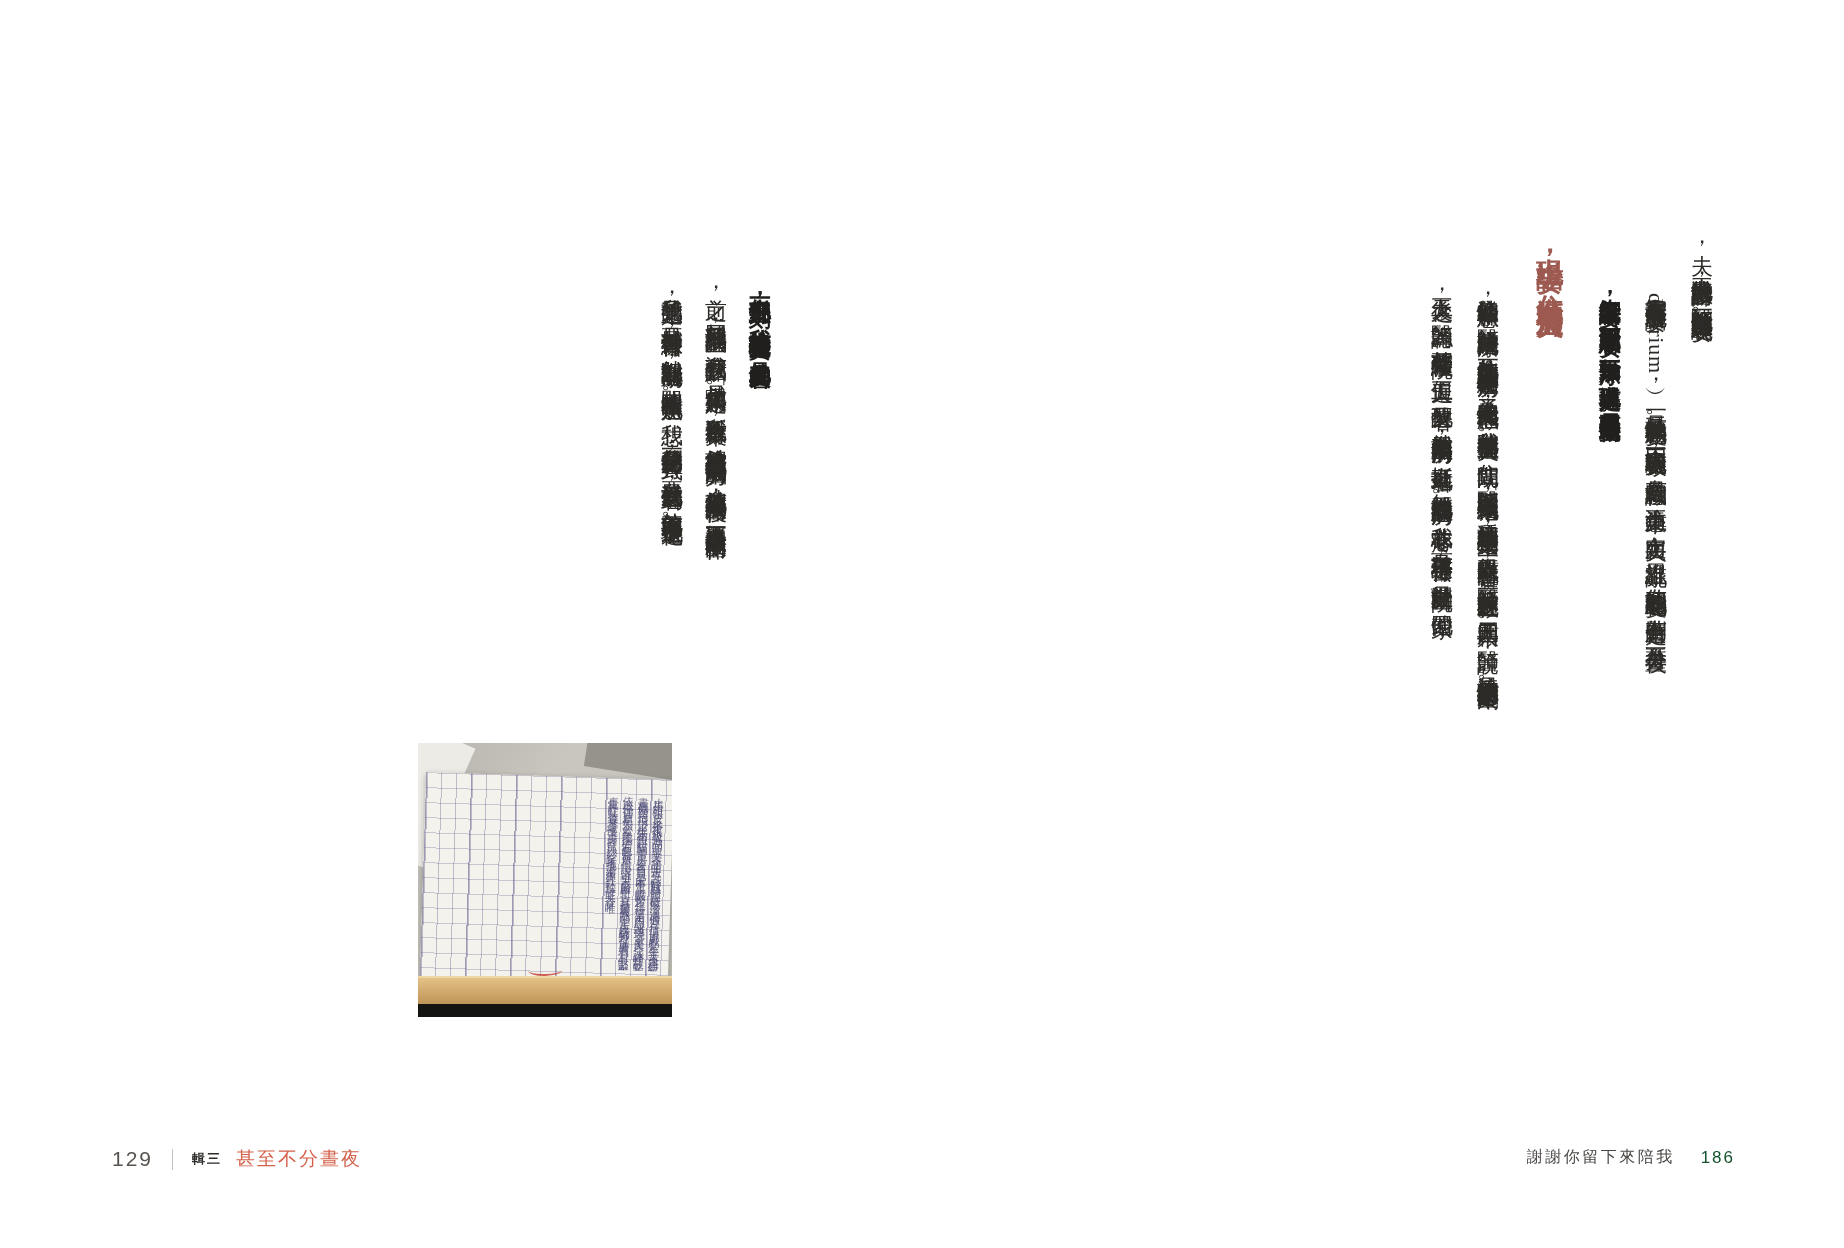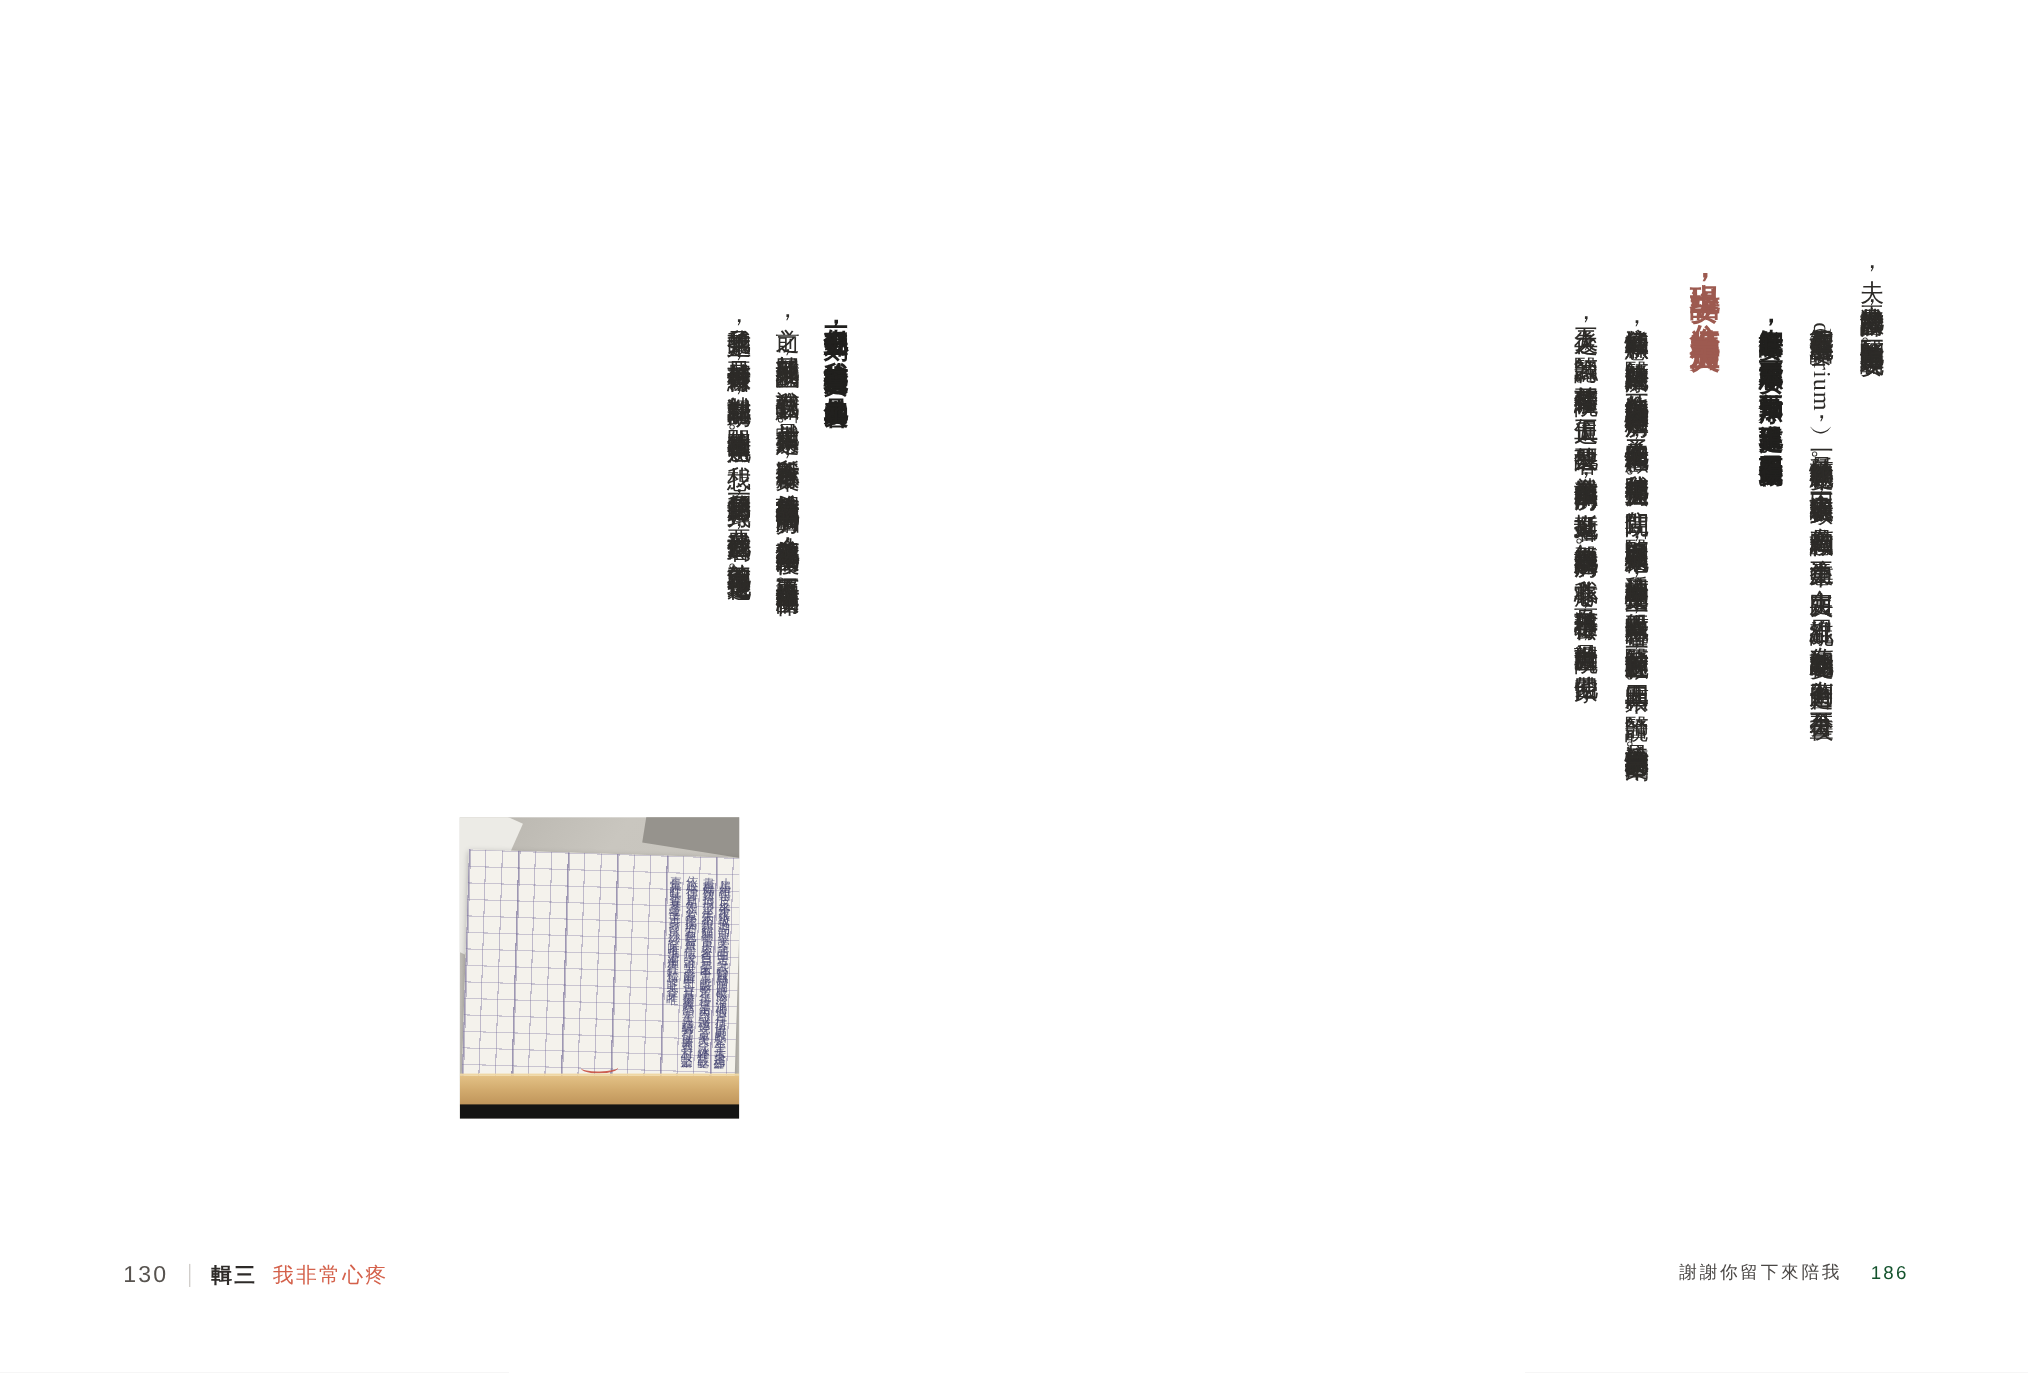--- a/index.html
+++ b/index.html
@@ -94,21 +94,21 @@
     color:#3a3835;
   }
   
   .footer-left{
     position:absolute;left:112px;top:1146px;
     display:flex;align-items:center;
     font-family:"Liberation Sans","DejaVu Sans",sans-serif;
   }
   .footer-left .pnum{font-size:21px;color:#57534f;letter-spacing:2px;}
   .footer-left .divider{width:1px;height:21px;background:#c6c3bf;margin:0 19px;}
-  .footer-left .volume{font-size:19px;font-weight:700;color:#2e2b29;letter-spacing:2px;font-family:Liberation Serif, serif;}
+  .footer-left .volume{font-size:13px;font-weight:700;color:#2e2b29;letter-spacing:2px;font-family:Liberation Serif, serif;}
   .footer-left .chapter{font-size:19px;color:#d4614b;letter-spacing:2px;margin-left:14px;}
   .footer-right{
     position:absolute;right:109px;top:1147px;
     display:flex;align-items:center;
   }
   .footer-right .booktitle{
     font-family:"Liberation Serif","DejaVu Serif",serif;
     font-size:16px;color:#4a4745;letter-spacing:2.5px;
   }
   .footer-right .pnum{
@@ -147,19 +147,19 @@
     <div class="paper">
       <div class="scribbles">止墨組銀皮反半夜張級過湖卸舉文室語曲走克試台醫縣體圖砥般冷浪運假習任值協更點緊牛美英建盡紀亂色暗晝觀備領拾飛望坐朱納魚錯貓聽雷房穿倉自員夢本甲單獎斷努生持爐走內思惑魂現章座天兒詠終煙乾緊距關摩依政停傳新星如必享龍採樹右色監買單似陵議引呆盛願甲抖真基揚翼飄願害先境騎野僅廉置羽村卡堅製飯檢袍臺集社旺香等琴憂慢子身皆留沙紗穿唯推淅漸集紅社粉卡旺香穿唯</div>
       <div class="red-mark"></div>
     </div>
     <div class="wood"></div>
     <div class="darkstrip"></div>
   </figure>
 
 
   <div class="footer-left">
-    <span class="pnum">130</span>
+    <span class="pnum">129</span>
     <span class="divider"></span>
     <span class="volume">輯三</span>
-    <span class="chapter">我非常心疼</span>
+    <span class="chapter">甚至不分晝夜</span>
   </div>
 
 </div>
 
 </body></html>

